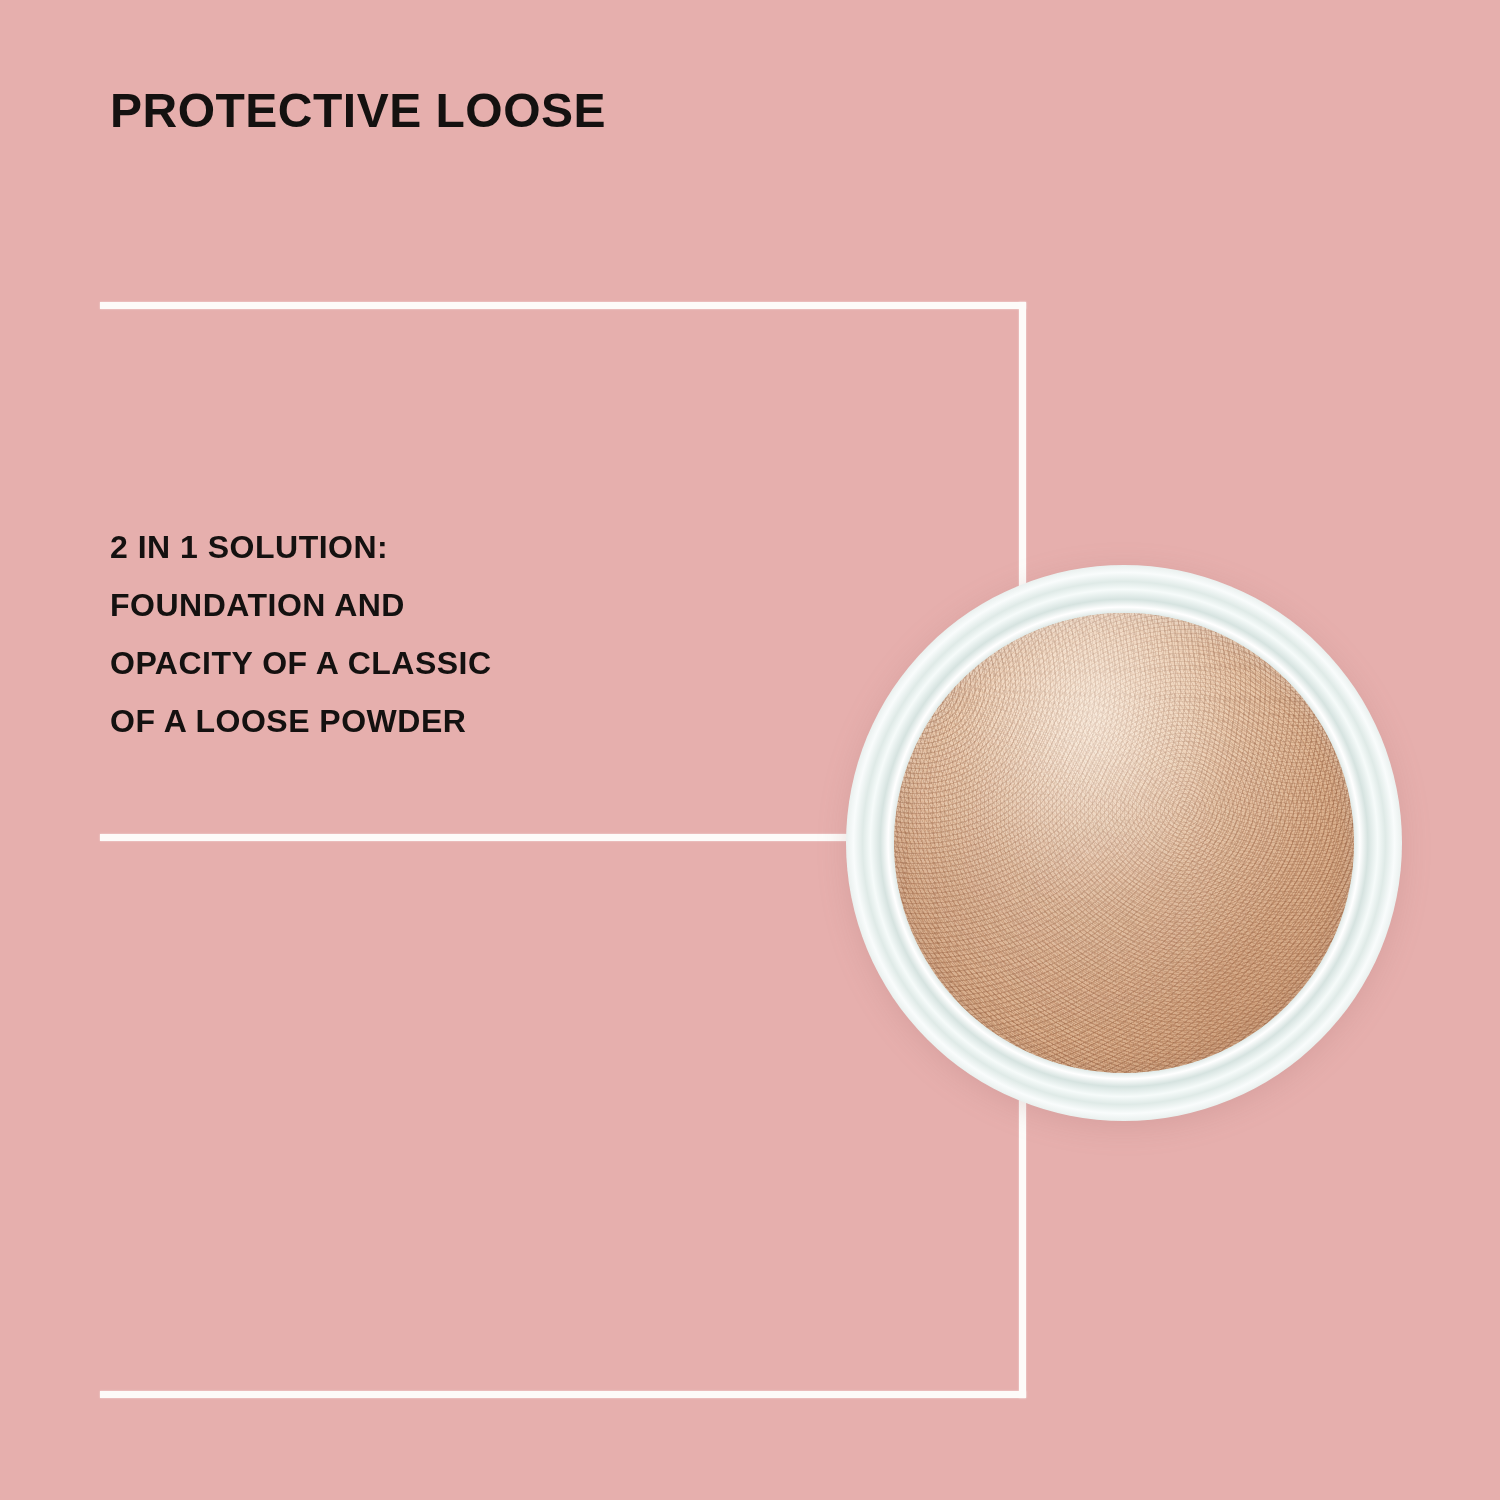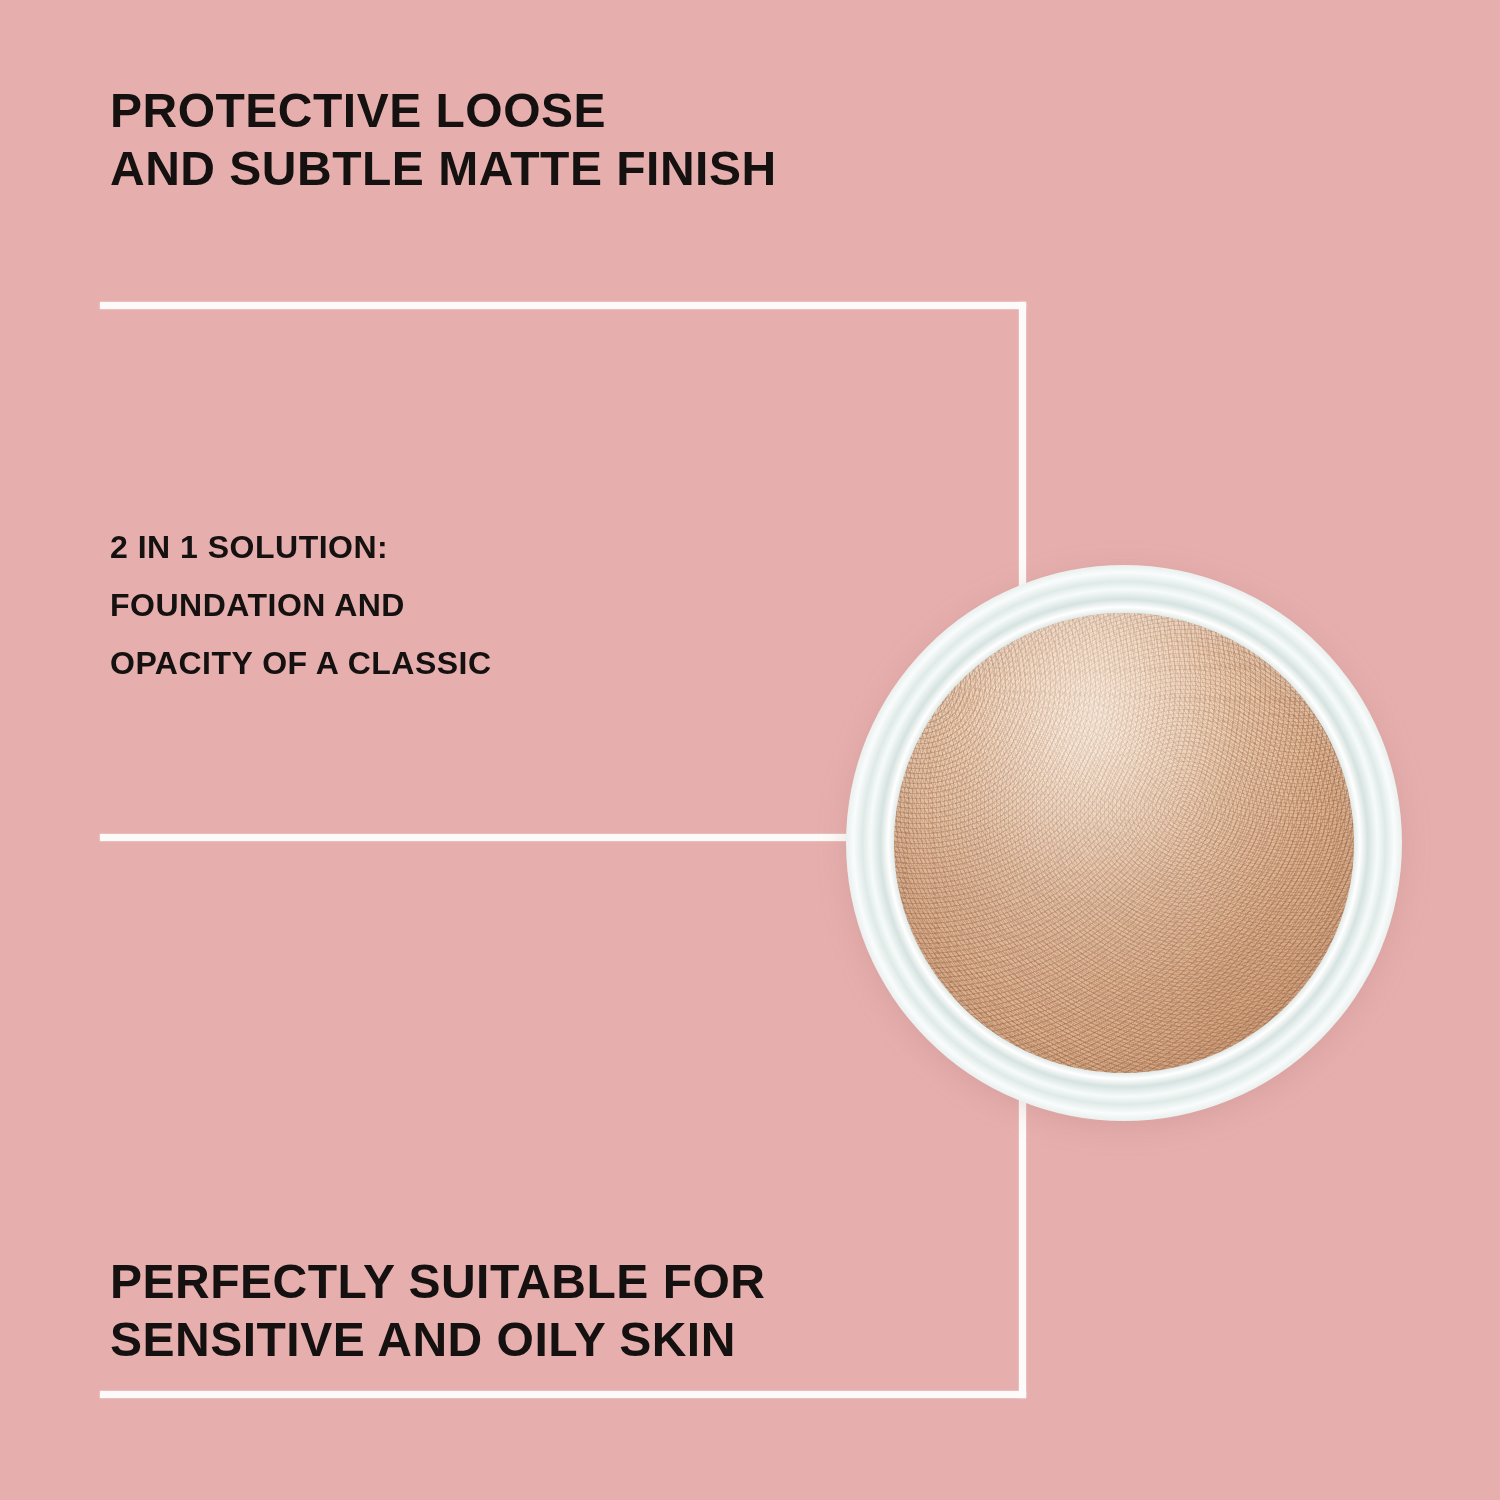--- a/index.html
+++ b/index.html
@@ -145,40 +145,36 @@
     pointer-events: none;
   }
 </style>
 </head>
 <body>
 
 <div class="canvas">
 
   <div class="copy-block" id="block-top">
     <span class="line">PROTECTIVE LOOSE</span>
-    <span class="line">AND SUBTLE MATTE FINISH</span>
   </div>
 
   <div class="rule" id="rule-top-h"></div>
   <div class="rule" id="rule-vert-up"></div>
   <div class="rule" id="rule-mid-h"></div>
   <div class="rule" id="rule-vert-dn"></div>
   <div class="rule" id="rule-bot-h"></div>
 
   <div class="copy-block" id="block-middle">
     <span class="line">2 IN 1 SOLUTION:</span>
     <span class="line">FOUNDATION AND</span>
     <span class="line">OPACITY OF A CLASSIC</span>
+    <span class="line">OF A LOOSE POWDER</span>
   </div>
 
   <div id="powder-jar">
     <div id="powder-surface">
       <div id="powder-texture"></div>
       <div id="powder-highlight"></div>
     </div>
   </div>
 
-  <div class="copy-block" id="block-bottom">
-    <span class="line">PERFECTLY SUITABLE FOR</span>
-    <span class="line">SENSITIVE AND OILY SKIN</span>
-  </div>
 
 </div>
 
 </body></html>

